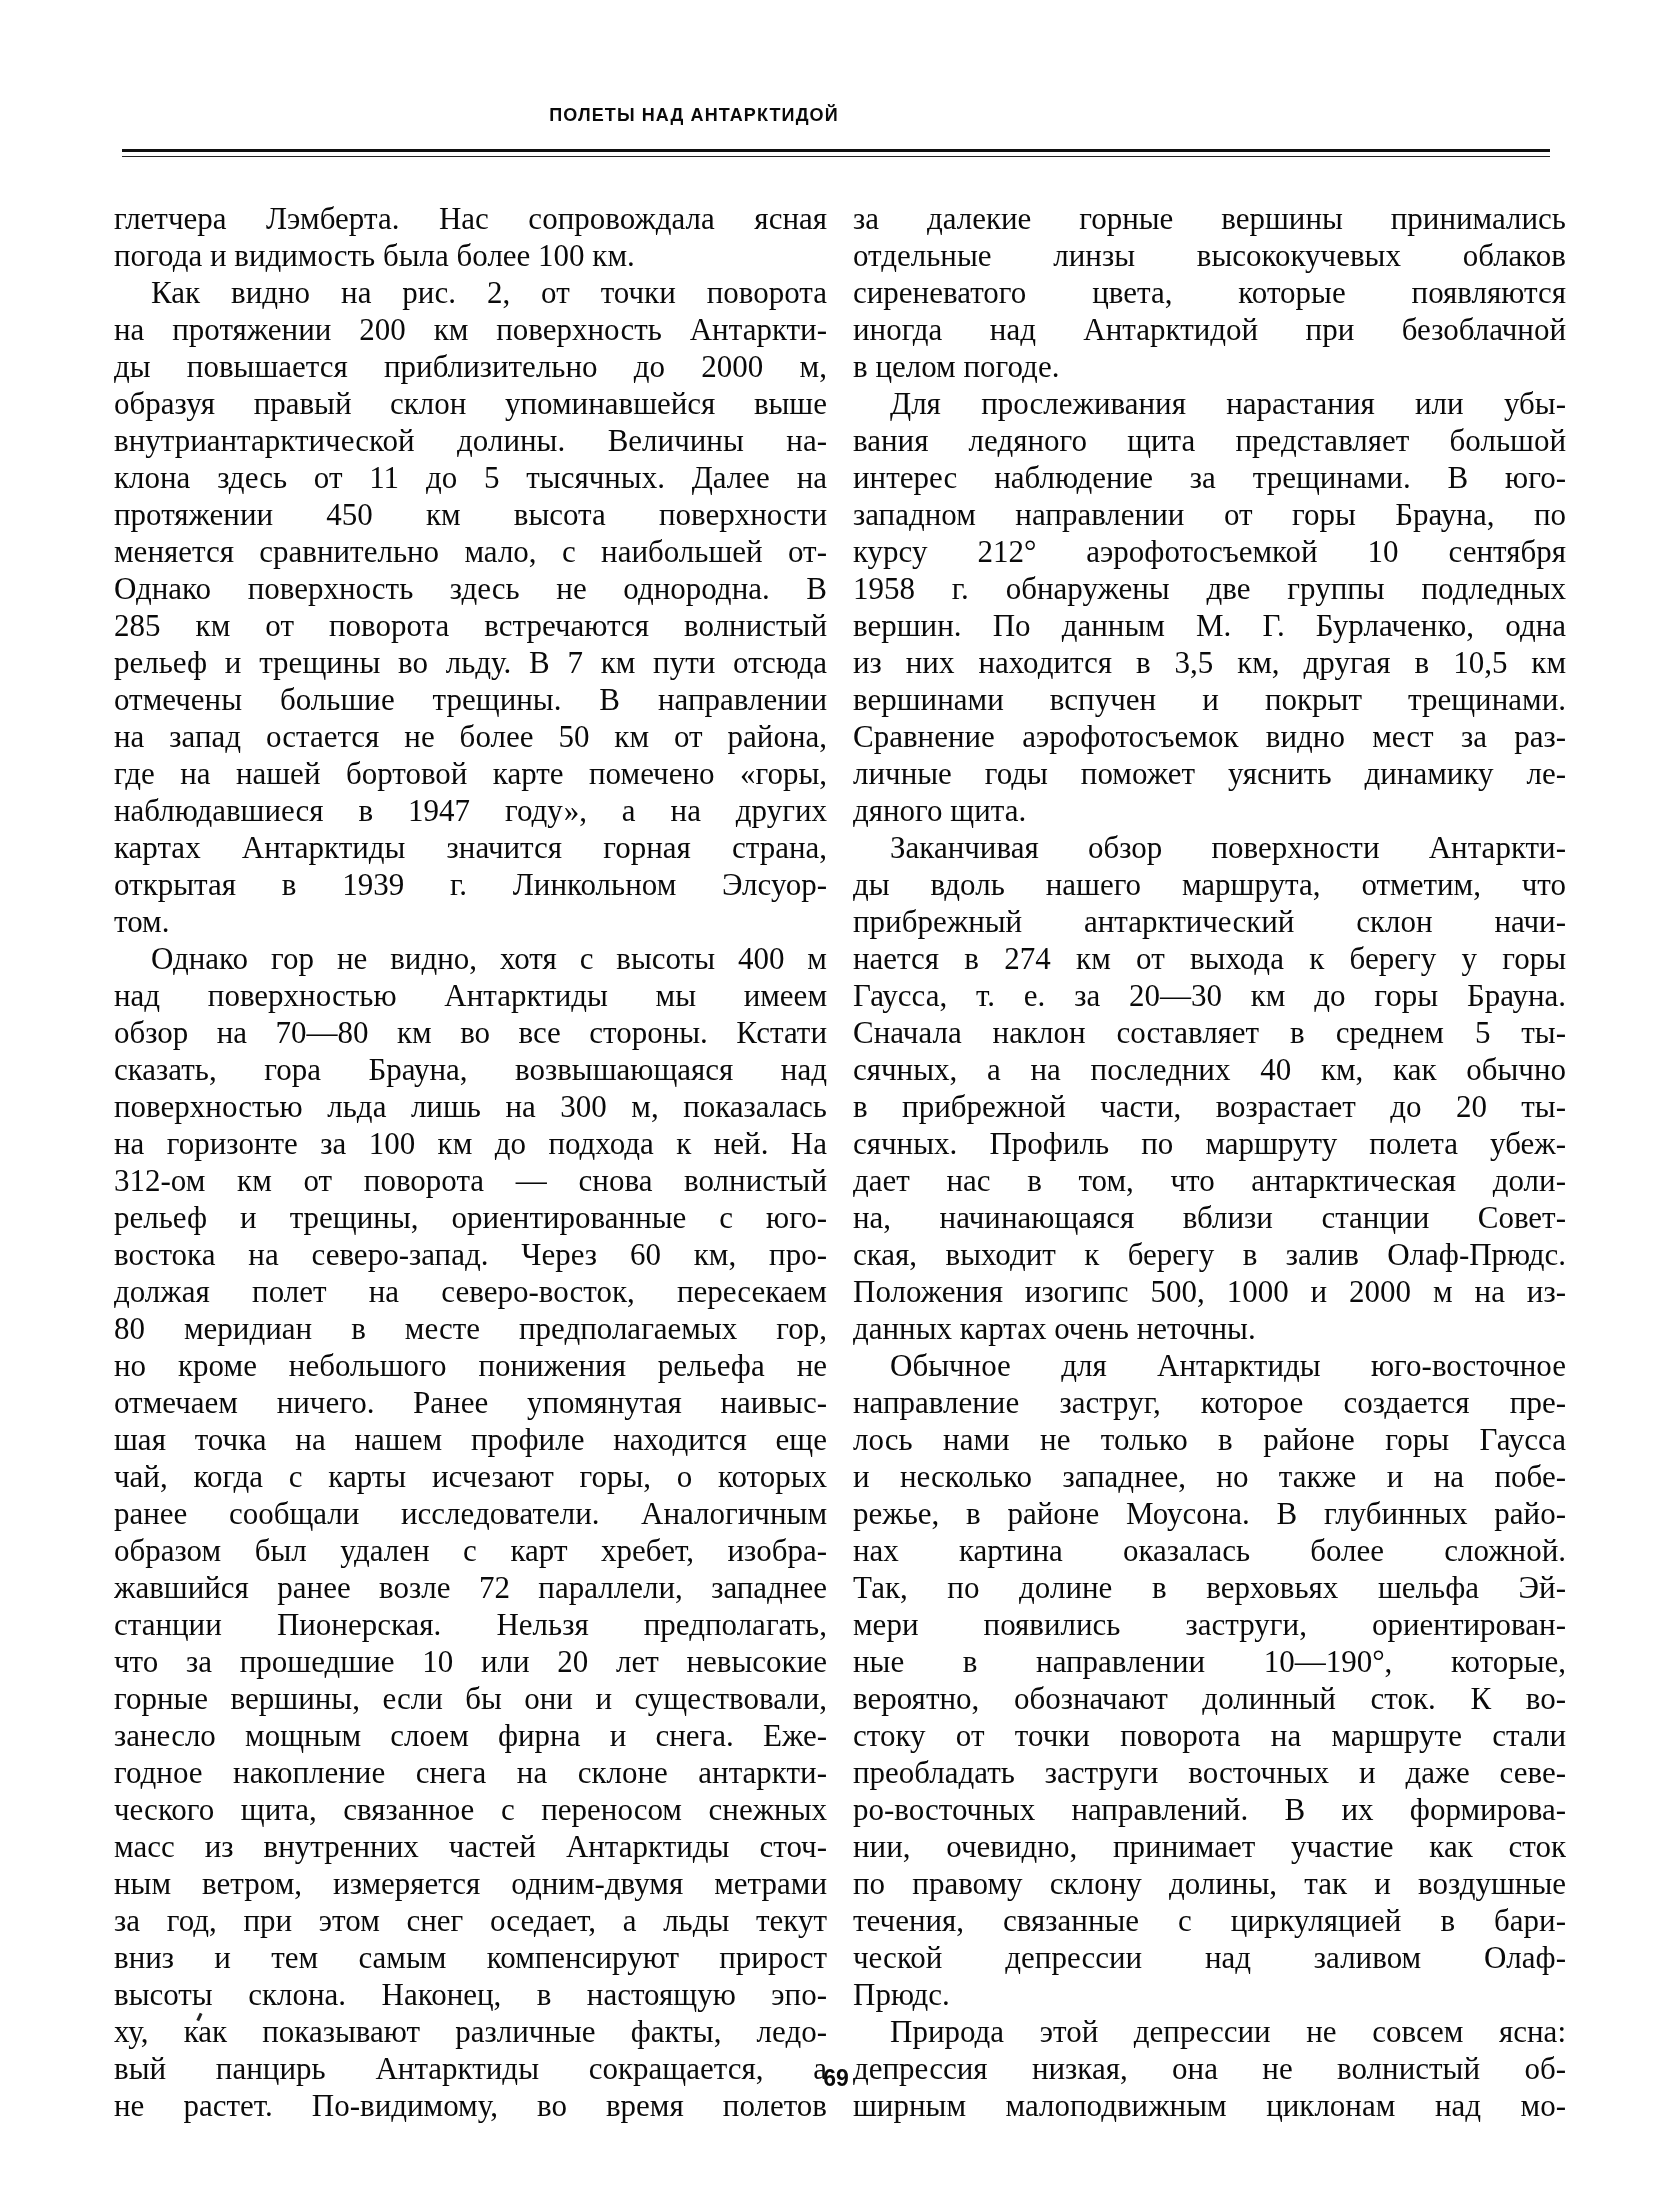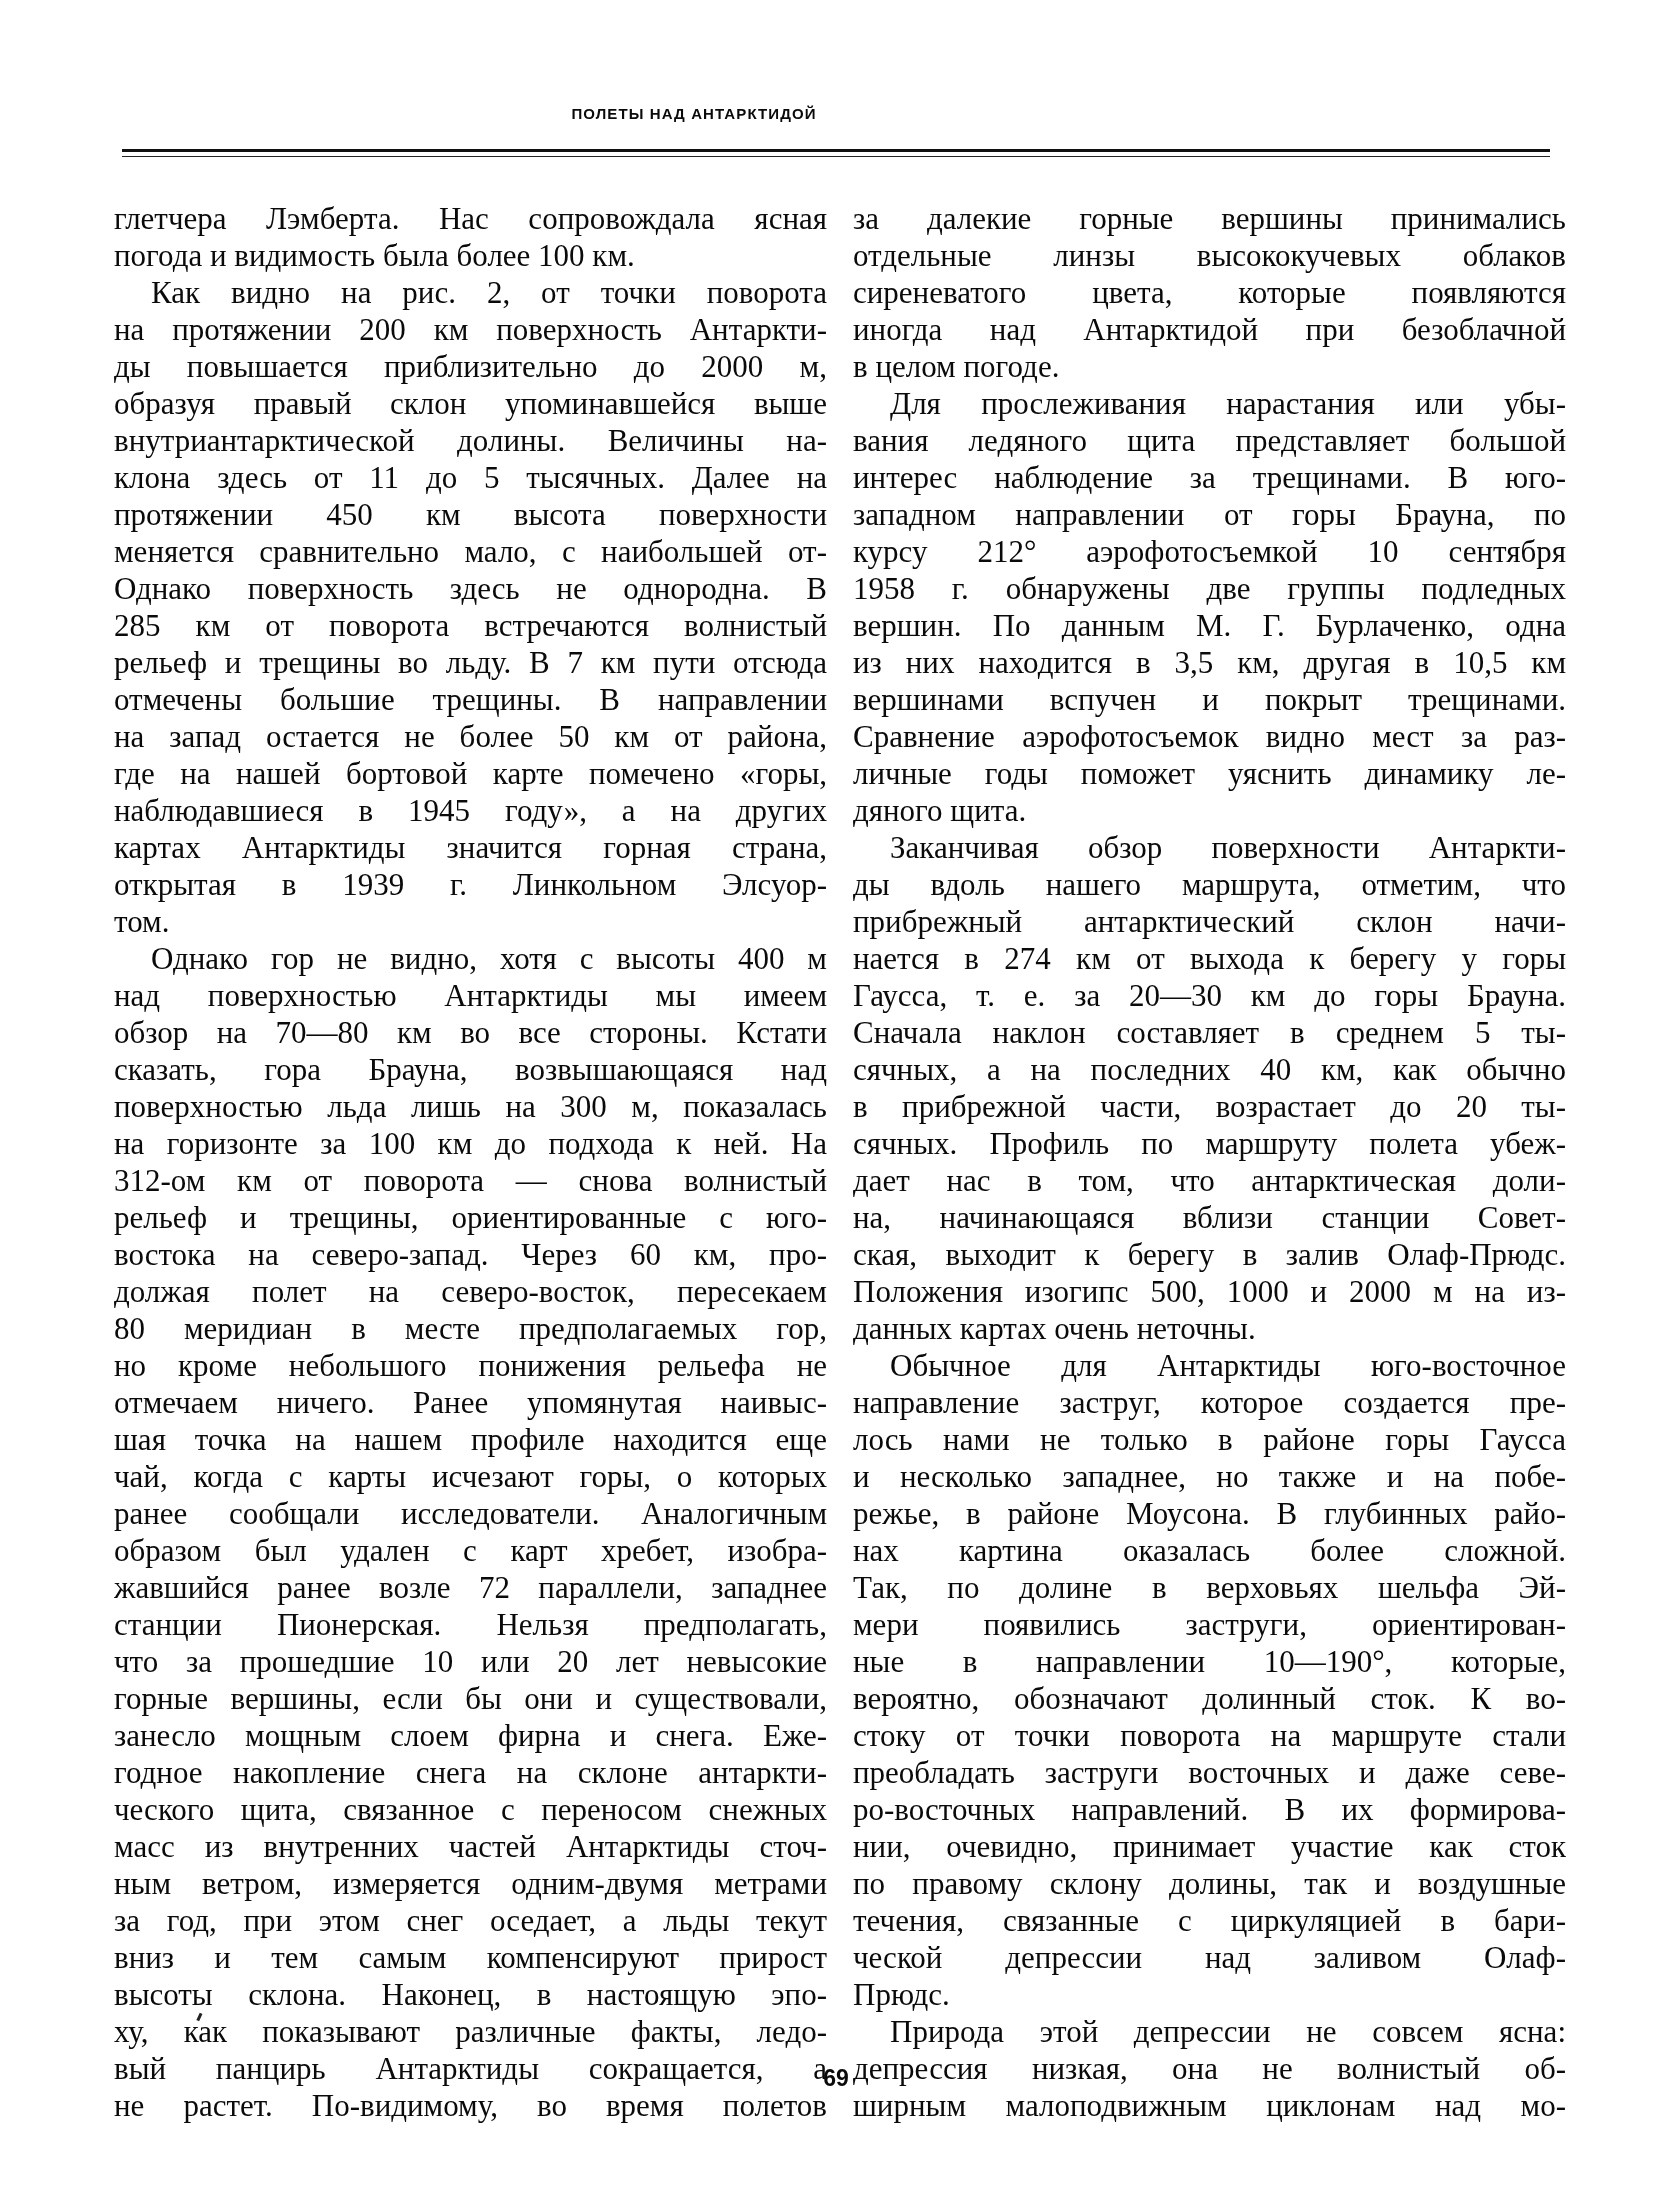--- a/index.html
+++ b/index.html
@@ -5,21 +5,21 @@
   html, body { margin: 0; padding: 0; background: #ffffff; }
   body {
     width: 1672px; height: 2194px; position: relative; overflow: hidden;
     color: #0a0a0a;
     font-family: "Liberation Serif", "DejaVu Serif", serif;
   }
   .running-head {
     position: absolute; left: 0; width: 1388px; top: 105px;
     text-align: center;
     font-family: "Liberation Sans", "DejaVu Sans", sans-serif;
-    font-weight: bold; font-size: 15px; letter-spacing: 1.1px;
+    font-weight: bold; font-size: 18px; letter-spacing: 1.1px;
   }
   .rule {
     position: absolute; left: 122px; width: 1428px; top: 149px;
     height: 0; border-top: 3.8px solid #111; 
   }
   .rule-thin {
     position: absolute; left: 122px; width: 1428px; top: 156px;
     height: 0; border-top: 1.5px solid #222;
   }
   .column {
@@ -61,21 +61,21 @@
     <span class="line">внутриантарктической долины. Величины на-</span>
     <span class="line">клона здесь от 11 до 5 тысячных. Далее на</span>
     <span class="line">протяжении 450 км высота поверхности</span>
     <span class="line">меняется сравнительно мало, с наибольшей от-</span>
     <span class="line">Однако поверхность здесь не однородна. В</span>
     <span class="line">285 км от поворота встречаются волнистый</span>
     <span class="line">рельеф и трещины во льду. В 7 км пути отсюда</span>
     <span class="line">отмечены большие трещины. В направлении</span>
     <span class="line">на запад остается не более 50 км от района,</span>
     <span class="line">где на нашей бортовой карте помечено «горы,</span>
-    <span class="line">наблюдавшиеся в 1945 году», а на других</span>
+    <span class="line">наблюдавшиеся в 1947 году», а на других</span>
     <span class="line">картах Антарктиды значится горная страна,</span>
     <span class="line">открытая в 1939 г. Линкольном Элсуор-</span>
     <span class="line last">том.</span>
     <span class="line first-indent">Однако гор не видно, хотя с высоты 400 м</span>
     <span class="line">над поверхностью Антарктиды мы имеем</span>
     <span class="line">обзор на 70—80 км во все стороны. Кстати</span>
     <span class="line">сказать, гора Брауна, возвышающаяся над</span>
     <span class="line">поверхностью льда лишь на 300 м, показалась</span>
     <span class="line">на горизонте за 100 км до подхода к ней. На</span>
     <span class="line">312-ом км от поворота — снова волнистый</span>

